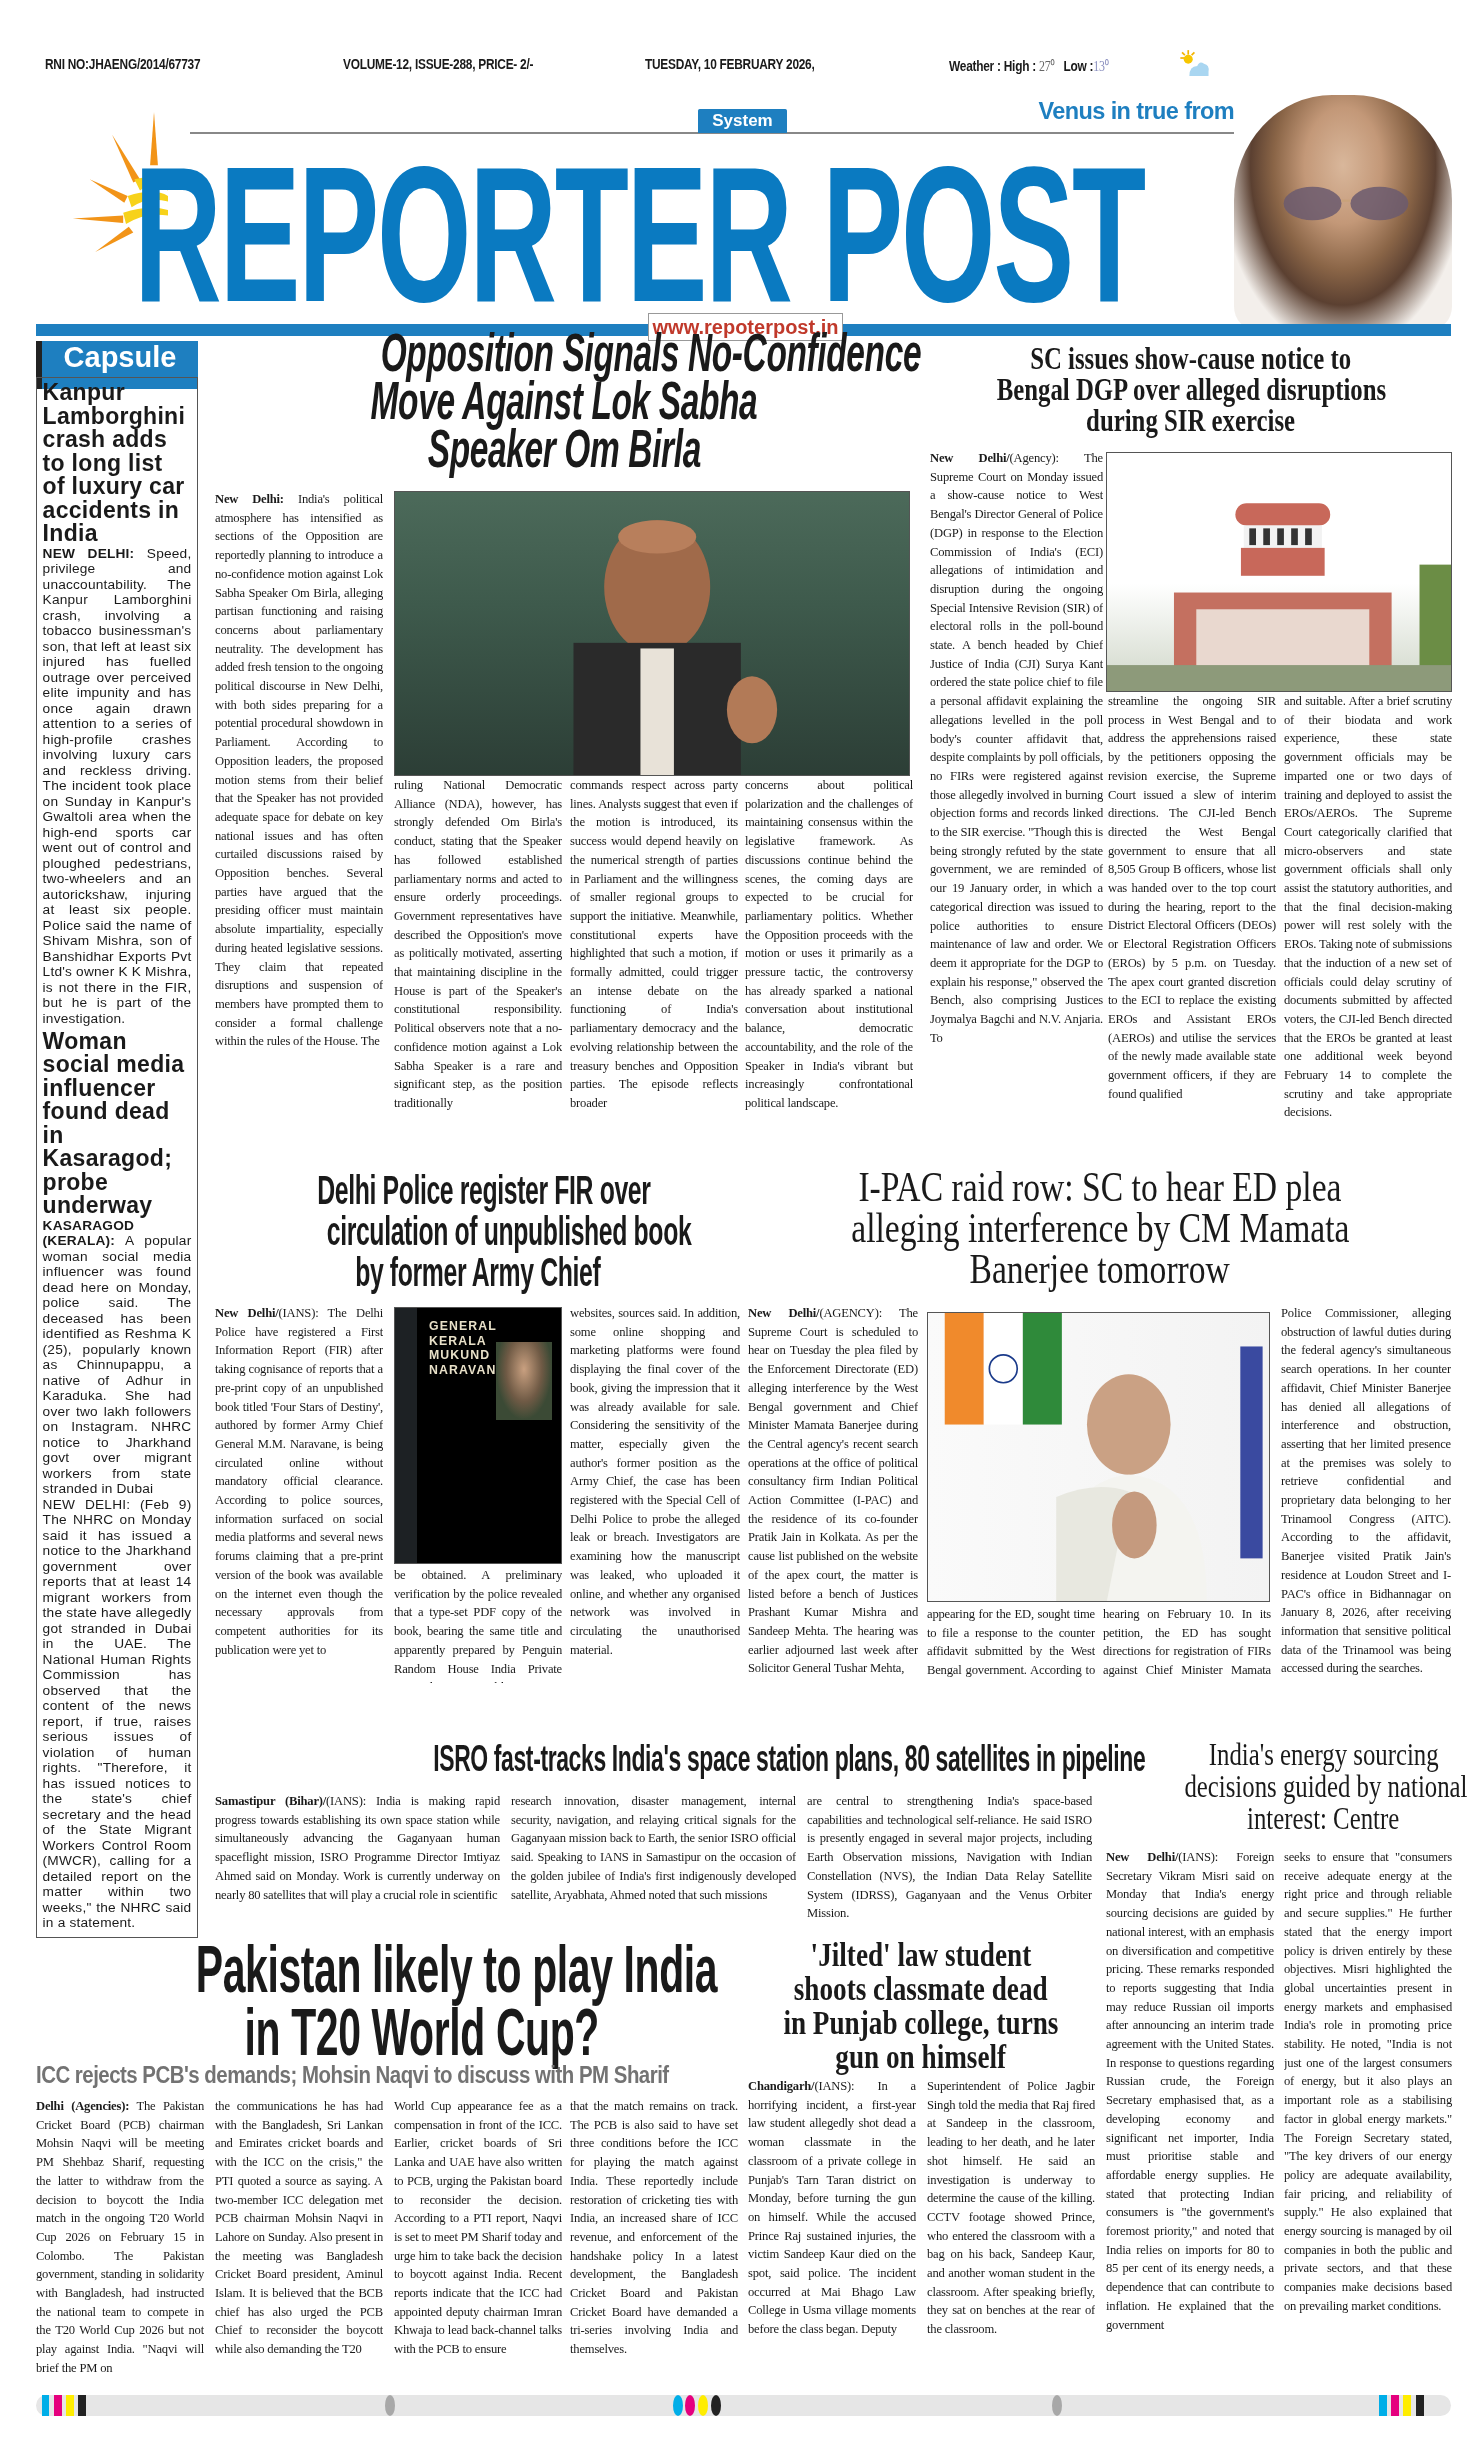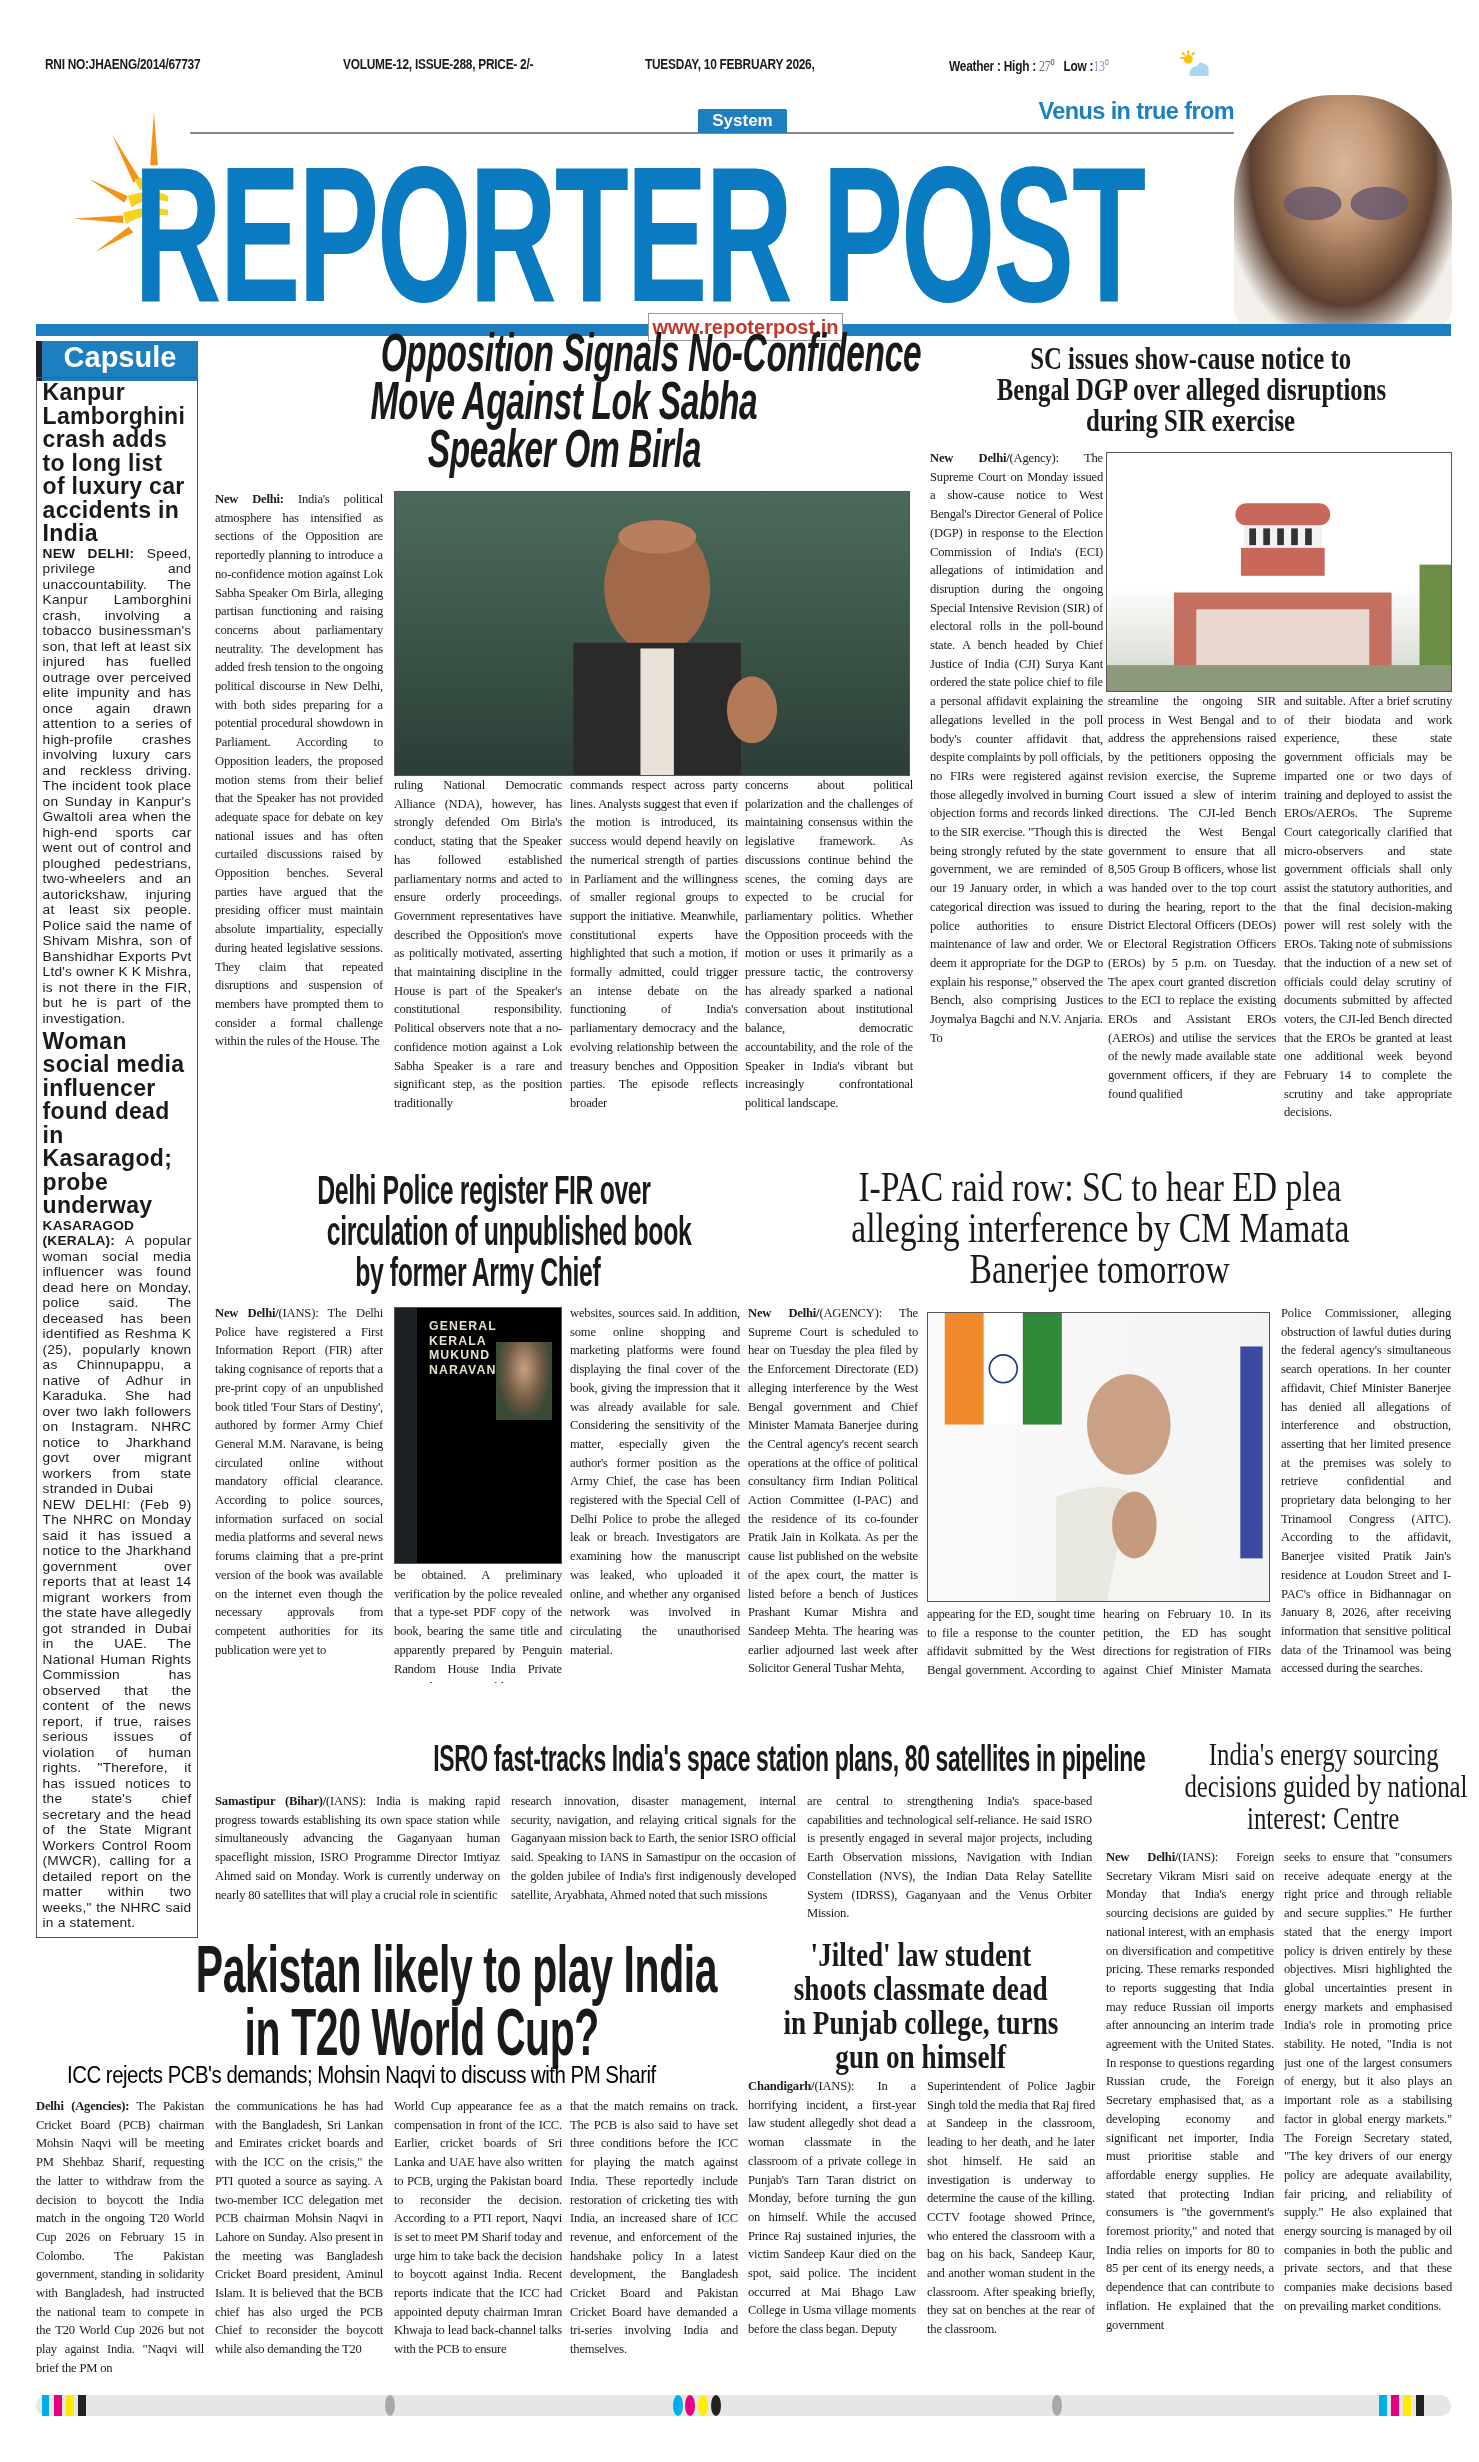--- a/index.html
+++ b/index.html
@@ -18,42 +18,42 @@
   .ranchi-badge { left: 698px; top: 109px; width: 89px; height: 23.5px; background: #1e7fc0; color: #fff; font-family: "Liberation Sans", sans-serif; font-weight: bold; font-size: 17px; text-align: center; line-height: 23.5px; border-radius: 1.7px 1.7px 0 0; }
   .mast-rule { left: 190px; top: 132px; width: 1044px; height: 2.2px; background: #888; }
   .tagline { left: 1033px; top: 98px; width: 201px; font-family: "Liberation Sans", sans-serif; font-weight: bold; font-size: 23.5px; color: #1e7fc0; text-align: right; letter-spacing: -0.6px; }
   .brand { left: 134px; top: 134px; width: 1106px; height: 190px; font-family: "Liberation Sans", sans-serif; font-weight: 900; font-size: 184px; line-height: 190px; color: #0a7ac1; letter-spacing: -3.4px; transform: scaleX(0.66) scaleY(1.05); transform-origin: left top; white-space: nowrap; }
   .portrait { left: 1234px; top: 95px; width: 218px; height: 235px; background: radial-gradient(ellipse at 50% 30%, #d9b79b 0%, #c39878 25%, #8a6547 45%, #5b4031 60%, #f3efeb 80%); border-radius: 45% 45% 10% 10%; }
   .portrait .glasses { position: absolute; left: 45px; top: 89px; width: 134px; height: 39px; }
   .web-bar { left: 36px; top: 324px; width: 1415px; height: 12.3px; background: #1e7fc0; }
   .web-box { left: 648px; top: 313px; width: 195px; height: 28px; background: #fff; border: 1.1px solid #999; font-family: "Liberation Sans", sans-serif; font-weight: bold; font-size: 20px; color: #c0392b; text-align: center; line-height: 26px; }
 
   
-  .capsule-head { left: 36px; top: 341px; width: 162px; height: 40px; background: #1e7fc0; border-left: 6.7px solid #222; color: #fff; font-family: "Liberation Sans", sans-serif; font-weight: bold; font-size: 29px; text-align: center; line-height: 32px; }
+  .capsule-head { left: 36px; top: 341px; width: 162px; height: 48px; background: #1e7fc0; border-left: 6.7px solid #222; color: #fff; font-family: "Liberation Sans", sans-serif; font-weight: bold; font-size: 29px; text-align: center; line-height: 32px; }
   .capsule-box { left: 36px; top: 377px; width: 162px; height: 1561px; border: 1.7px solid #555; padding: 3.4px 5.6px; font-family: "Liberation Sans", sans-serif; overflow: hidden; }
   .cap-h { font-weight: bold; font-size: 23px; line-height: 23.5px; letter-spacing: 0.3px; }
   .cap-p { font-size: 13.7px; line-height: 15.5px; text-align: justify; letter-spacing: 0.2px; }
   .cap-p b { font-weight: bold; }
 
   
   .hl-condensed { font-family: "Liberation Sans", sans-serif; font-weight: 900; color: #1a1a1a; text-align: center; letter-spacing: -0.6px; }
   .hl-serif { font-family: "Liberation Serif", serif; font-weight: bold; color: #1a1a1a; text-align: center; }
   .sq { display: inline-block; transform: scaleX(0.62); transform-origin: center; white-space: nowrap; }
   .sq2 { display: inline-block; transform: scaleX(0.8); transform-origin: center; white-space: nowrap; }
 
   .col { font-size: 12.6px; line-height: 18.7px; text-align: justify; hyphens: auto; overflow: hidden; letter-spacing: -0.2px; }
   .col b { font-weight: bold; }
 
   .photo { border: 1.1px solid #555; overflow: hidden; }
   .photo-birla { background: linear-gradient(180deg, #4c6a5a 0%, #3e5a4c 40%, #2c3e36 100%); }
   .photo-sc { background: linear-gradient(180deg, #ffffff 0%, #ffffff 55%, #cfd6c8 100%); }
   .photo-mamata { background: linear-gradient(90deg, #fafafa 0%, #f3f3f3 100%); }
   .book { background: #000000; }
 
-  .red-sub { font-family: "Liberation Sans", sans-serif; font-weight: normal; color: #000000; font-size: 24.6px; letter-spacing: -0.6px; white-space: nowrap; text-align: center; }
+  .red-sub { font-family: "Liberation Sans", sans-serif; font-weight: bold; color: #737373; font-size: 24.6px; letter-spacing: -0.6px; white-space: nowrap; }
 
   
   .reg-strip { left: 36px; top: 2395px; width: 1415px; height: 21px; background: #e6e6e6; border-radius: 10.6px; }
   .reg { position: absolute; top: 0; width: 7.8px; height: 21px; }
   .reg-dot { position: absolute; top: 0; width: 10px; height: 21px; border-radius: 50%; }
 </style>
 </head>
 <body>
 
 <div class="abs topline" style="left:45px;">RNI NO:JHAENG/2014/67737</div>

